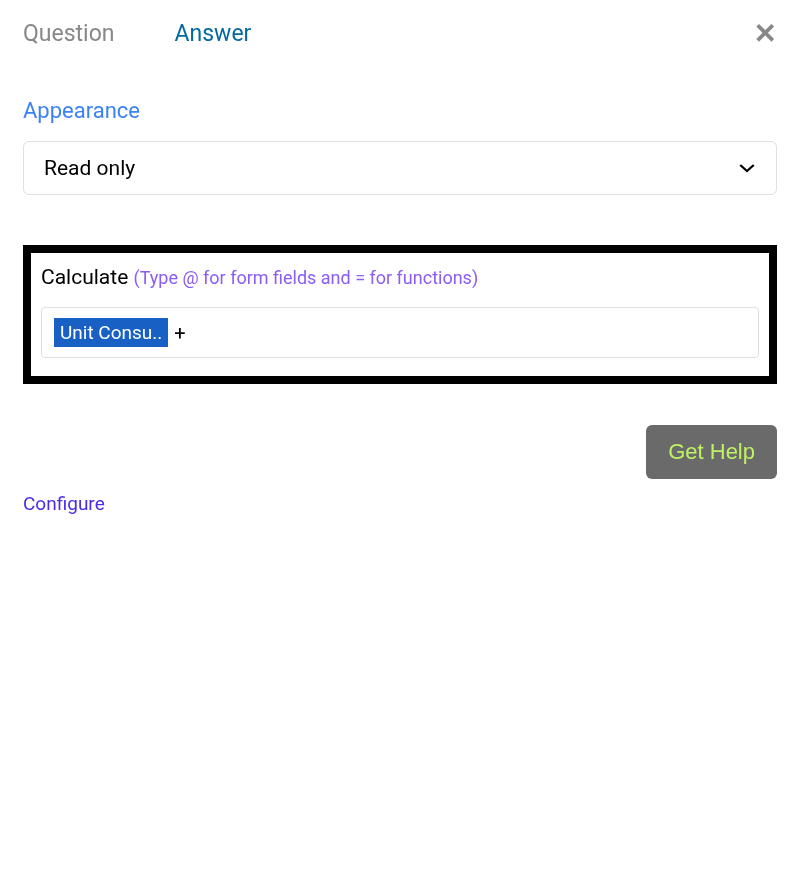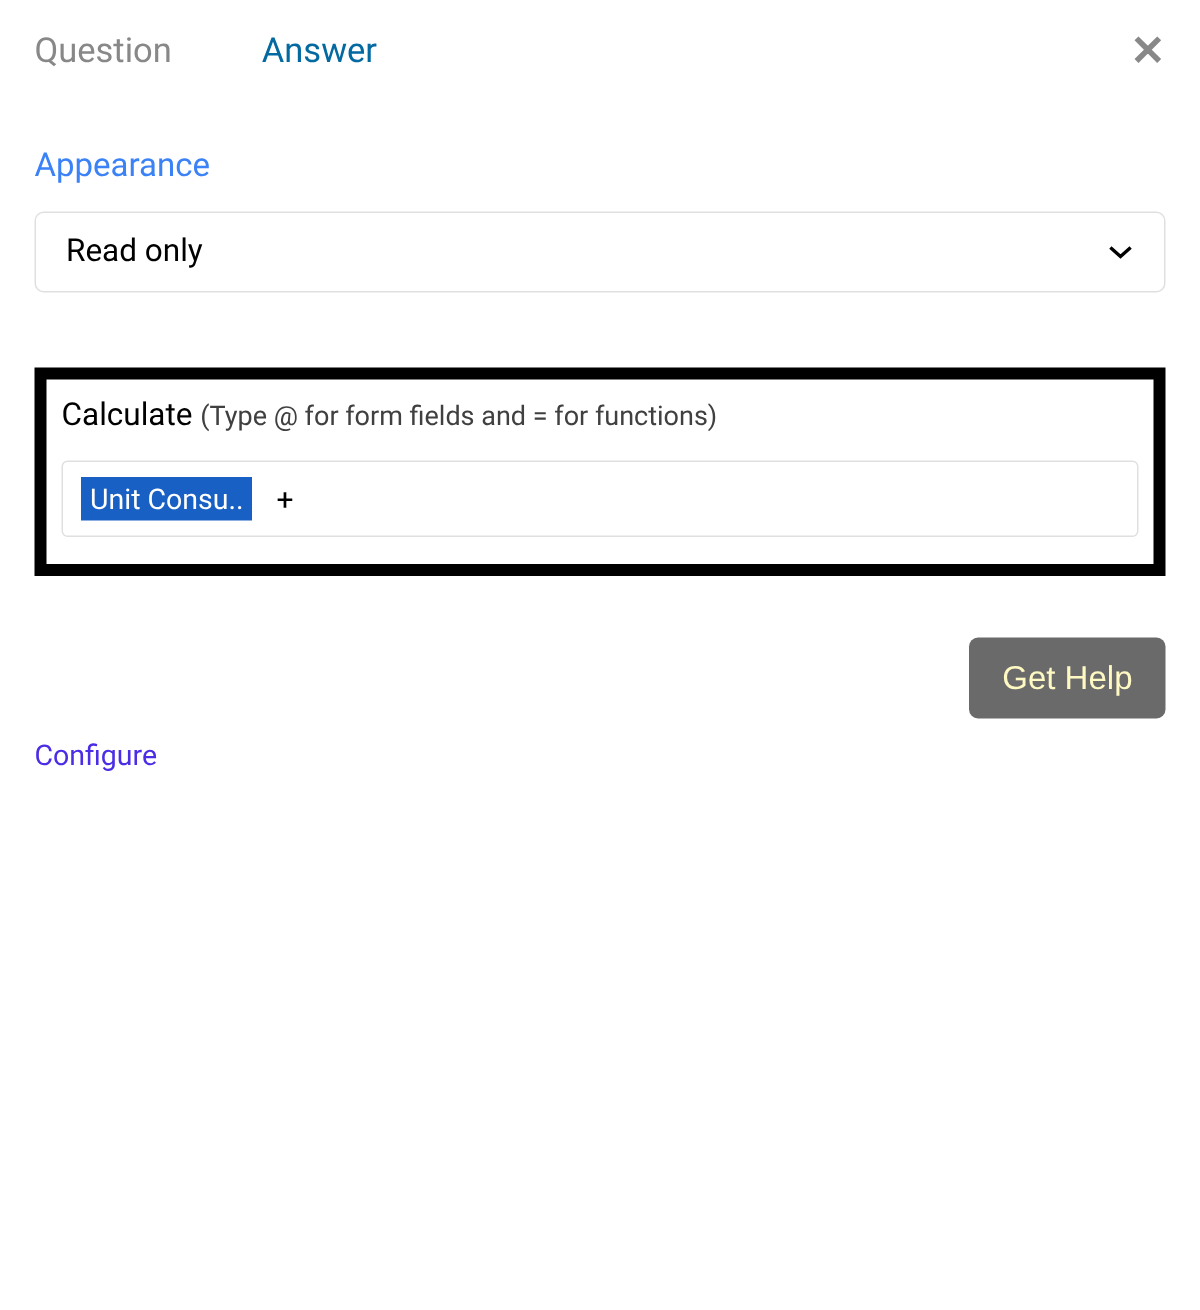--- a/index.html
+++ b/index.html
@@ -90,31 +90,31 @@
     }
     
     .calculate-header {
       font-size: 21px;
       color: #000;
       margin-bottom: 18px;
     }
     
     .calculate-hint {
       font-size: 18px;
-      color: #404040;
+      color: #8b5cf6;
       font-weight: 400;
     }
     
     .formula-input {
       border: 1px solid #e0e0e0;
       border-radius: 4px;
       padding: 10px 12px;
       display: flex;
       align-items: center;
-      gap: 14px;
+      gap: 4px;
     }
     
     .field-chip {
       background: #1860c4;
       color: #fff;
       font-size: 19px;
       padding: 3px 6px;
       white-space: nowrap;
     }
     
@@ -122,21 +122,21 @@
       font-size: 20px;
       color: #000;
       margin: 0 2px;
     }
     
     .get-help-btn {
       position: absolute;
       right: 23px;
       top: 425px;
       background: #6a6a6a;
-      color: #fef9c3;
+      color: #bef264;
       font-size: 22px;
       padding: 14px 22px;
       border-radius: 6px;
       cursor: pointer;
       border: none;
     }
     
     .validation-section {
       margin-top: 0;
     }

